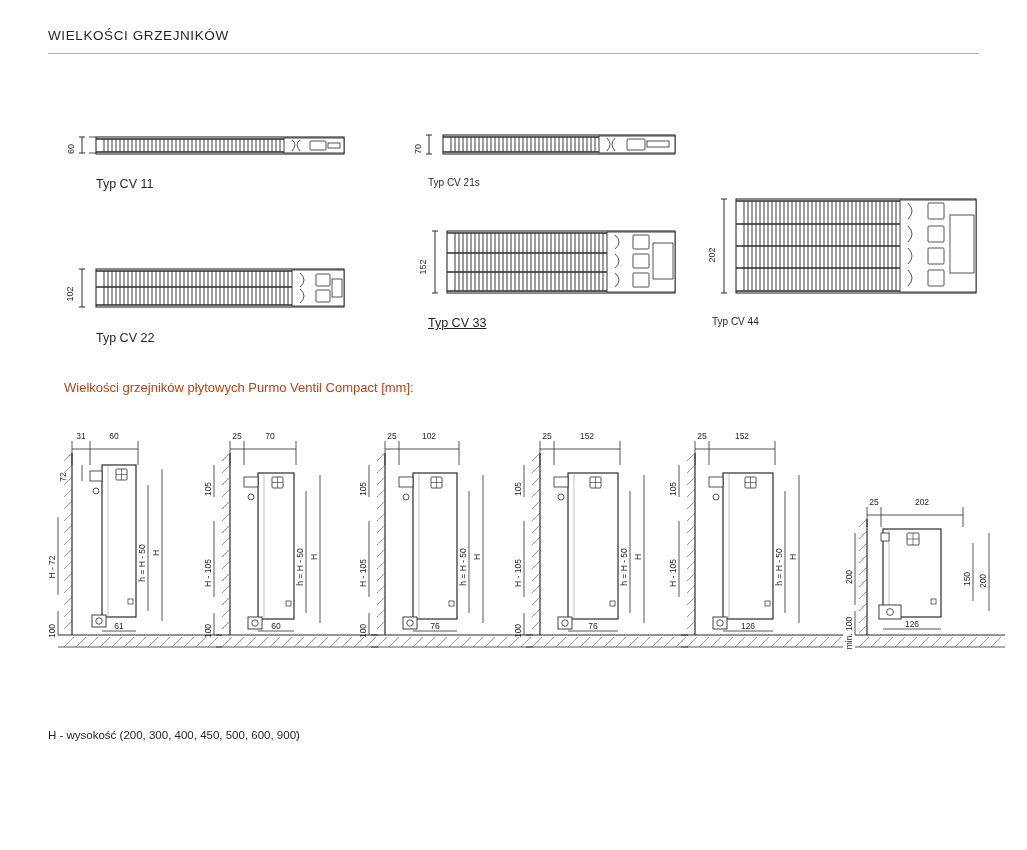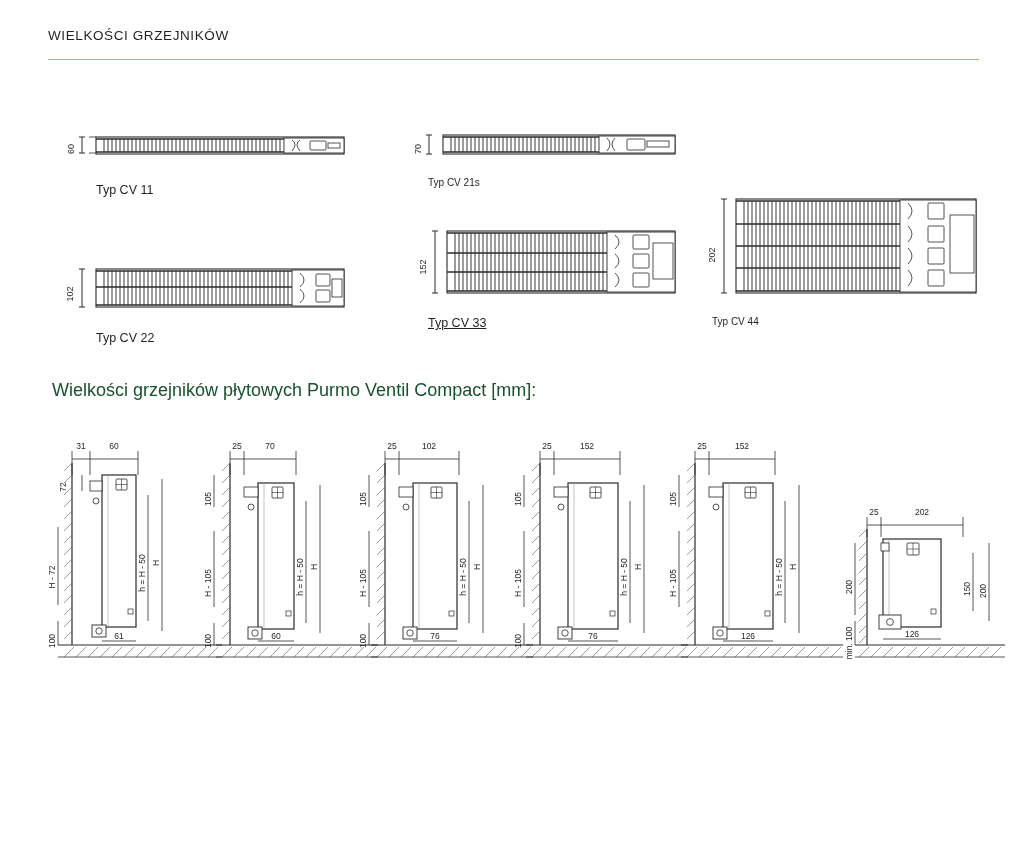--- a/index.html
+++ b/index.html
@@ -11,21 +11,21 @@
     color: #231f20;
     overflow: hidden;
   }
   .page { position: relative; width: 1027px; height: 850px; }
 
   
   .page-header {
     position: absolute;
     left: 48px; top: 28px;
     width: 931px;
-    padding-bottom: 16px;
+    padding-bottom: 10px;
     border-bottom: 1px solid #e9a33a;
   }
   .page-header .title {
     font-size: 13.5px;
     letter-spacing: 0.6px;
     color: #231f20;
     text-transform: uppercase;
   }
 
   
@@ -34,27 +34,27 @@
   .type-label {
     position: absolute;
     font-size: 12.5px;
     color: #231f20;
     white-space: nowrap;
   }
 
   
   .sec2-title {
     position: absolute;
-    left: 52px; top: 380px;
-    font-size: 18px;
-    color: #14532d;
+    left: 64px; top: 380px;
+    font-size: 13px;
+    color: #c2410c;
   }
 
   
-  .elevs { position: absolute; left: 0; top: 435px; width: 1027px; height: 250px; }
+  .elevs { position: absolute; left: 0; top: 425px; width: 1027px; height: 250px; }
   .elev { position: absolute; top: 0; width: 175px; height: 250px; }
   .elev svg { display: block; }
 
   
   .notes { position: absolute; left: 48px; top: 725px; width: 900px; }
   .note {
     font-size: 11.5px;
     line-height: 21px;
     color: #231f20;
   }
@@ -87,21 +87,21 @@
         </g>
 
         <line x1="48" y1="24" x2="296" y2="24" stroke="#2b2b2b" stroke-width="1.6"></line>
         <line x1="48" y1="37" x2="296" y2="37" stroke="#2b2b2b" stroke-width="1.6"></line>
 
         <rect x="236" y="23" width="60" height="15" fill="#ffffff" stroke="#2b2b2b" stroke-width="0.9"></rect>
         <path d="M244 25 q6 4 0 11 M252 25 q-6 4 0 11" fill="none" stroke="#404040" stroke-width="0.9"></path>
         <rect x="262" y="26" width="16" height="9" rx="1" fill="#fff" stroke="#404040" stroke-width="0.9"></rect>
         <rect x="280" y="28" width="12" height="5" fill="#fff" stroke="#404040" stroke-width="0.9"></rect>
       </svg>
-      <div class="type-label" style="left:48px; top:62px; font-size:12.5px;margin-top:6px;">Typ CV 11</div>
+      <div class="type-label" style="left:48px; top:62px; font-size:12.5px;">Typ CV 11</div>
     </div>
 
     <div class="type-block" style="left:395px; top:20px;">
       <svg width="300" height="60">
         <line x1="34" y1="20" x2="34" y2="39" stroke="#2b2b2b" stroke-width="1"></line>
         <line x1="31" y1="20" x2="37" y2="20" stroke="#2b2b2b" stroke-width="1"></line>
         <line x1="31" y1="39" x2="37" y2="39" stroke="#2b2b2b" stroke-width="1"></line>
         <text x="26" y="34" font-size="9" fill="#231f20" text-anchor="middle" transform="rotate(-90 26 34)" font-family="Liberation Sans, sans-serif">70</text>
         <rect x="48" y="20" width="232" height="19" fill="#ffffff" stroke="#2b2b2b" stroke-width="1.1"></rect>
         <g stroke="#3a3a3a" stroke-width="1">
@@ -484,15 +484,16 @@
         <text x="141" y="88" font-size="8.5" fill="#231f20" text-anchor="middle" transform="rotate(-90 141 88)" font-family="Liberation Sans, sans-serif">200</text>
 
         <line x1="38" y1="136" x2="96" y2="136" stroke="#2b2b2b" stroke-width="0.8"></line>
         <text x="67" y="134" font-size="8.5" fill="#231f20" text-anchor="middle" font-family="Liberation Sans, sans-serif">126</text>
       </svg>
     </div>
 
   </div>
 
   <div class="notes">
+    <div class="note">H - wysokość (200, 300, 400, 450, 500, 600, 900)</div>
   </div>
 
 </div>
 
 </body></html>

